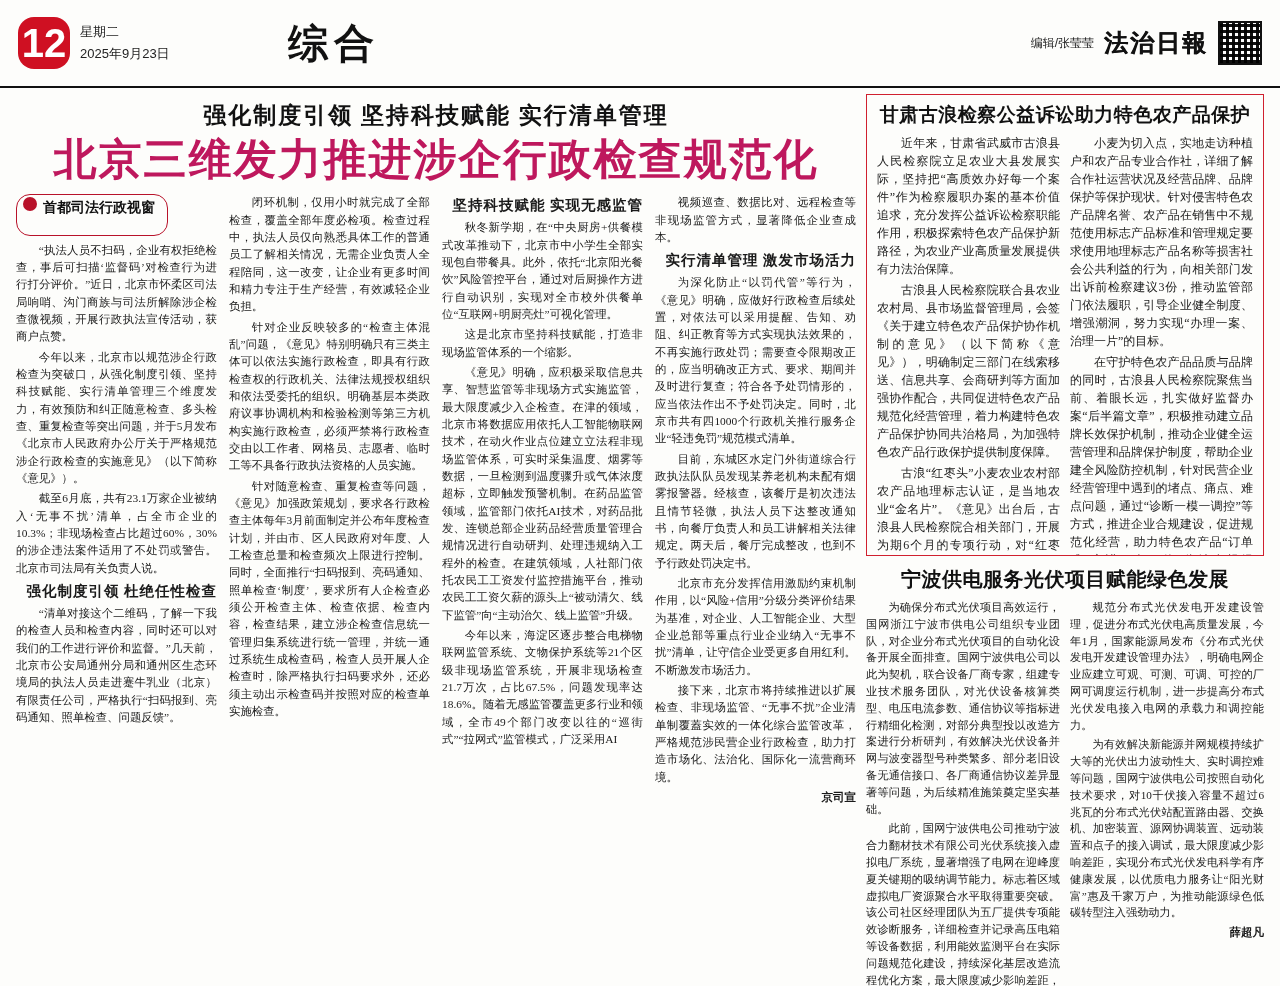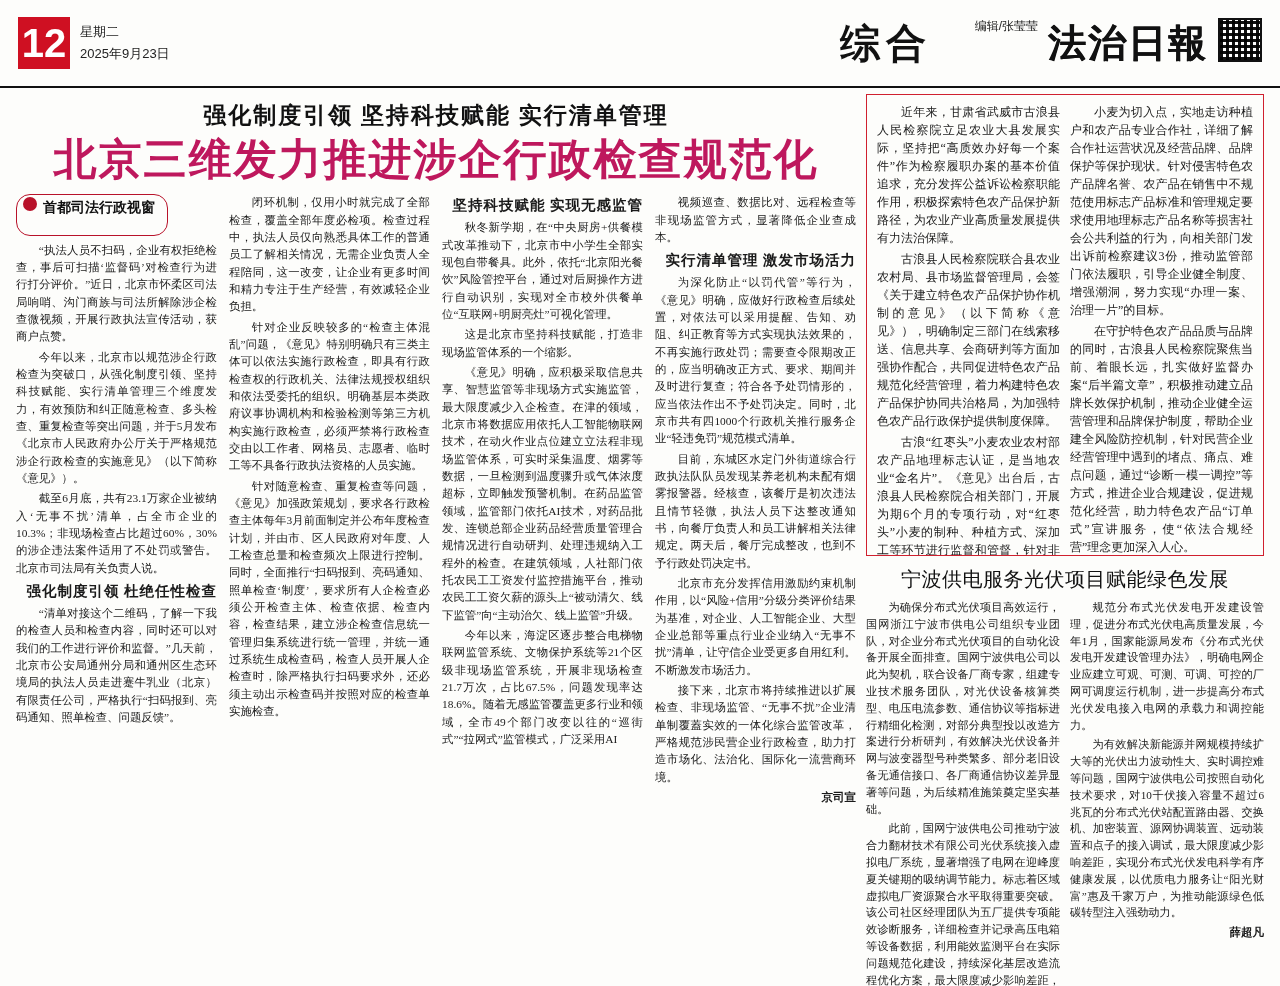--- a/index.html
+++ b/index.html
@@ -44,55 +44,57 @@
     color: #fff;
     font-family: "Liberation Sans", sans-serif;
     font-size: 40px;
     font-weight: bold;
     width: 52px;
     height: 52px;
     display: flex;
     align-items: center;
     justify-content: center;
     line-height: 1;
+    border-radius: 16px;
   }
   .mh-date {
     font-family: "Liberation Sans", sans-serif;
     font-size: 13px;
     color: #222;
     line-height: 1.7;
   }
   .mh-date .wd { font-size: 13px; }
   .mh-center {
     flex: 1;
-    text-align: right;
+    text-align: left;
   }
   .section-title {
     font-family: "Liberation Serif", serif;
     font-weight: bold;
     font-size: 40px;
     letter-spacing: 6px;
     color: #111;
   }
   .mh-right {
     width: 330px;
     display: flex;
+    align-items: center;
     justify-content: flex-end;
     gap: 10px;
   }
   .editor-line {
     font-family: "Liberation Sans", sans-serif;
     font-size: 12px;
     color: #222;
     white-space: nowrap;
   }
   .paper-name {
     font-family: Liberation Mono, monospace;
     font-weight: bold;
-    font-size: 38px;
+    font-size: 24px;
     letter-spacing: 2px;
     color: #111;
     text-shadow: 0.5px 0 0 #111;
   }
   .qr {
     width: 44px;
     height: 44px;
     background:
       repeating-linear-gradient(90deg, #111 0 3px, #fff 3px 6px),
       repeating-linear-gradient(0deg, #111 0 3px, #fff 3px 6px);
@@ -198,21 +200,21 @@
   }
   .rb-cols {
     display: flex;
     gap: 10px;
   }
   .rb-cols .col { font-size: 12px; line-height: 1.5; }
 
   .right-art2 { margin-top: 10px; }
   .ra2-title {
     font-size: 20px;
-    font-weight: normal;
+    font-weight: bold;
     text-align: center;
     letter-spacing: 0.5px;
     margin: 4px 0 6px 0;
   }
   .ra2-cols { display: flex; gap: 10px; }
   .ra2-cols .col { font-size: 11.2px; line-height: 1.5; }
 </style>
 </head>
 <body>
 
@@ -281,20 +283,21 @@
             <p>北京市充分发挥信用激励约束机制作用，以“风险+信用”分级分类评价结果为基准，对企业、人工智能企业、大型企业总部等重点行业企业纳入“无事不扰”清单，让守信企业受更多自用红利。不断激发市场活力。</p>
             <p>接下来，北京市将持续推进以扩展检查、非现场监管、“无事不扰”企业清单制覆蓋实效的一体化综合监管改革，严格规范涉民营企业行政检查，助力打造市场化、法治化、国际化一流营商环境。</p>
             <p class="byline">京司宣</p>
           </div>
         </div>
       </div>
 
       <div class="right-block">
 
         <div class="red-box">
+          <div class="rb-title">甘肃古浪检察公益诉讼助力特色农产品保护</div>
           <div class="rb-cols">
             <div class="col">
               <p>近年来，甘肃省武威市古浪县人民检察院立足农业大县发展实际，坚持把“高质效办好每一个案件”作为检察履职办案的基本价值追求，充分发挥公益诉讼检察职能作用，积极探索特色农产品保护新路径，为农业产业高质量发展提供有力法治保障。</p>
               <p>古浪县人民检察院联合县农业农村局、县市场监督管理局，会签《关于建立特色农产品保护协作机制的意见》（以下简称《意见》），明确制定三部门在线索移送、信息共享、会商研判等方面加强协作配合，共同促进特色农产品规范化经营管理，着力构建特色农产品保护协同共治格局，为加强特色农产品行政保护提供制度保障。</p>
               <p>古浪“红枣头”小麦农业农村部农产品地理标志认证，是当地农业“金名片”。《意见》出台后，古浪县人民检察院合相关部门，开展为期6个月的专项行动，对“红枣头”小麦的制种、种植方式、深加工等环节进行监督和管督，针对非法制种、擅自售假等违法行为，该院联合县农业农村局，落实行政执法与刑事司法衔接机制，凝聚特色农产品保护合力。</p>
 
             </div>
             <div class="col">
               <p>小麦为切入点，实地走访种植户和农产品专业合作社，详细了解合作社运营状况及经营品牌、品牌保护等保护现状。针对侵害特色农产品牌名誉、农产品在销售中不规范使用标志产品标准和管理规定要求使用地理标志产品名称等损害社会公共利益的行为，向相关部门发出诉前检察建议3份，推动监管部门依法履职，引导企业健全制度、增强潮洞，努力实现“办理一案、治理一片”的目标。</p>
               <p>在守护特色农产品品质与品牌的同时，古浪县人民检察院聚焦当前、着眼长远，扎实做好监督办案“后半篇文章”，积极推动建立品牌长效保护机制，推动企业健全运营管理和品牌保护制度，帮助企业建全风险防控机制，针对民营企业经营管理中遇到的堵点、痛点、难点问题，通过“诊断一模一调控”等方式，推进企业合规建设，促进规范化经营，助力特色农产品“订单式”宣讲服务，使“依法合规经营”理念更加深入人心。</p>

